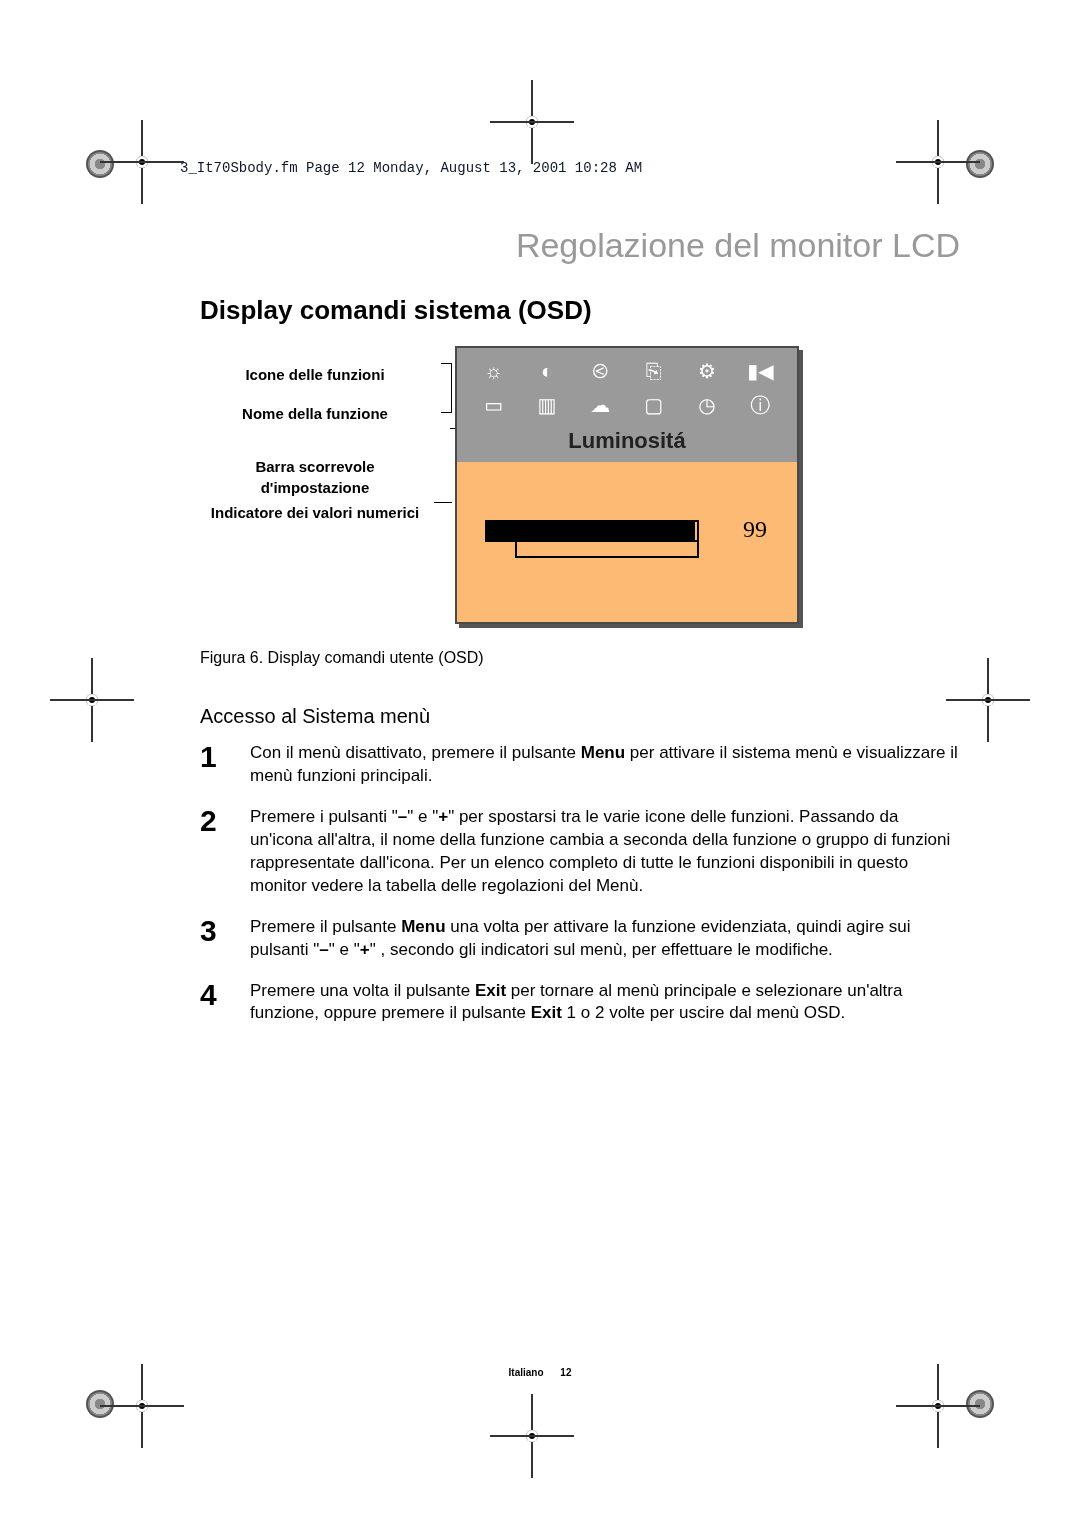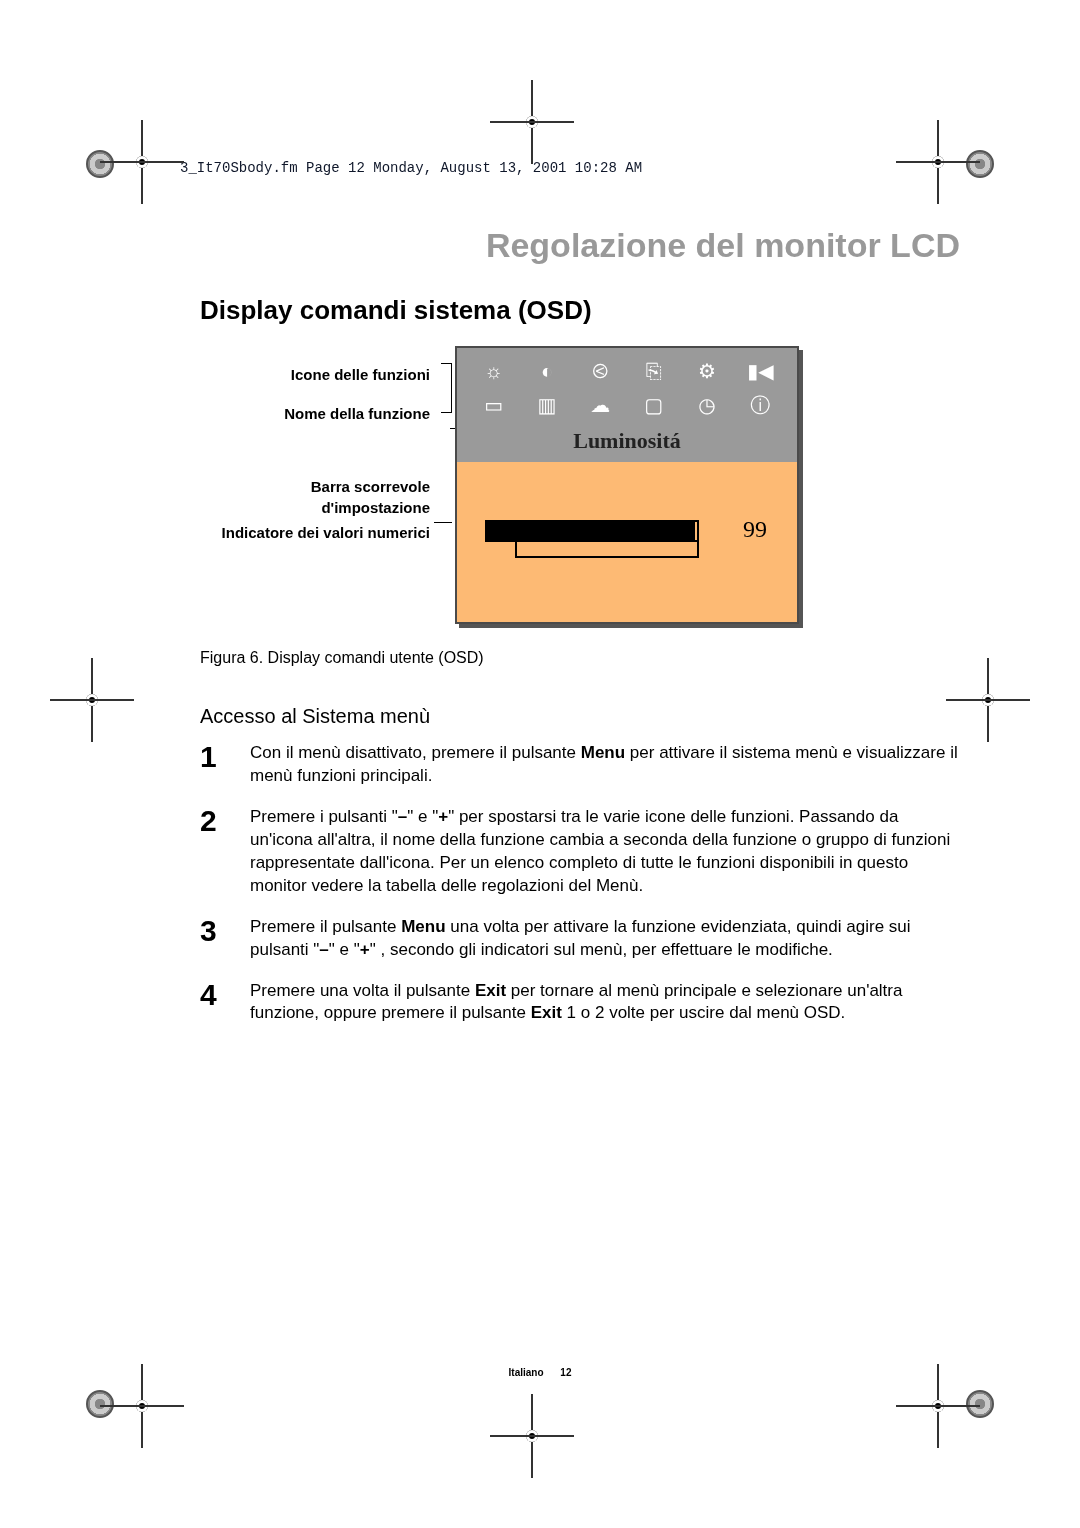--- a/index.html
+++ b/index.html
@@ -52,38 +52,38 @@
   }
   .header-line {
     font-family: "Courier New", monospace;
     font-size: 14px;
     color: #0f172a;
     margin-bottom: 50px;
     margin-left: -20px;
   }
   .title-grey {
     font-size: 34px;
-    font-weight: bold;
+    font-weight: normal;
     color: #999;
     text-align: right;
     margin-bottom: 30px;
   }
   .section-title {
     font-size: 26px;
     font-weight: bold;
     margin-bottom: 20px;
   }
   .osd-area {
     display: flex;
     align-items: flex-start;
     margin-bottom: 25px;
   }
   .osd-labels {
     width: 230px;
-    text-align: right;
+    text-align: center;
     font-size: 15px;
     font-weight: bold;
     line-height: 1.4;
   }
   .label-row { margin-bottom: 4px; position: relative; }
   .connector {
     position: absolute;
     right: -22px;
     top: 50%;
     width: 18px;
@@ -113,21 +113,21 @@
   }
   .icon-cell {
     display: flex;
     align-items: center;
     justify-content: center;
     font-size: 20px;
     color: #fff;
   }
   .function-name {
     text-align: center;
-    font-family: Liberation Serif, serif;
+    font-family: Liberation Sans, sans-serif;
     font-size: 22px;
     font-weight: bold;
     color: #222;
     padding: 2px 0 8px 0;
   }
   .osd-body {
     background: #fdba74;
     height: 160px;
     position: relative;
   }
@@ -238,21 +238,21 @@
   <div class="osd-area">
     <div class="osd-labels">
       <div class="label-row" style="margin-top:18px">Icone delle funzioni</div>
       <div style="position:relative;height:0">
           <div class="bracket" style="top:-26px;height:48px"></div>
         </div>
       <div class="label-row" style="margin-top:18px">Nome della funzione</div>
       <div style="position:relative;height:0">
           <div class="connector" style="width:180px;right:-200px"></div>
         </div>
-      <div class="label-row" style="margin-top:52px">Barra scorrevole d'impostazione</div>
+      <div class="label-row" style="margin-top:32px">Barra scorrevole d'impostazione</div>
       <div style="position:relative;height:0">
           <div class="connector"></div>
         </div>
       <div class="label-row">Indicatore dei valori numerici</div>
     </div>
 
     <div class="osd-panel-wrap">
       <div class="osd-panel">
         <div class="icon-grid">
           <div class="icon-cell">☼</div>

